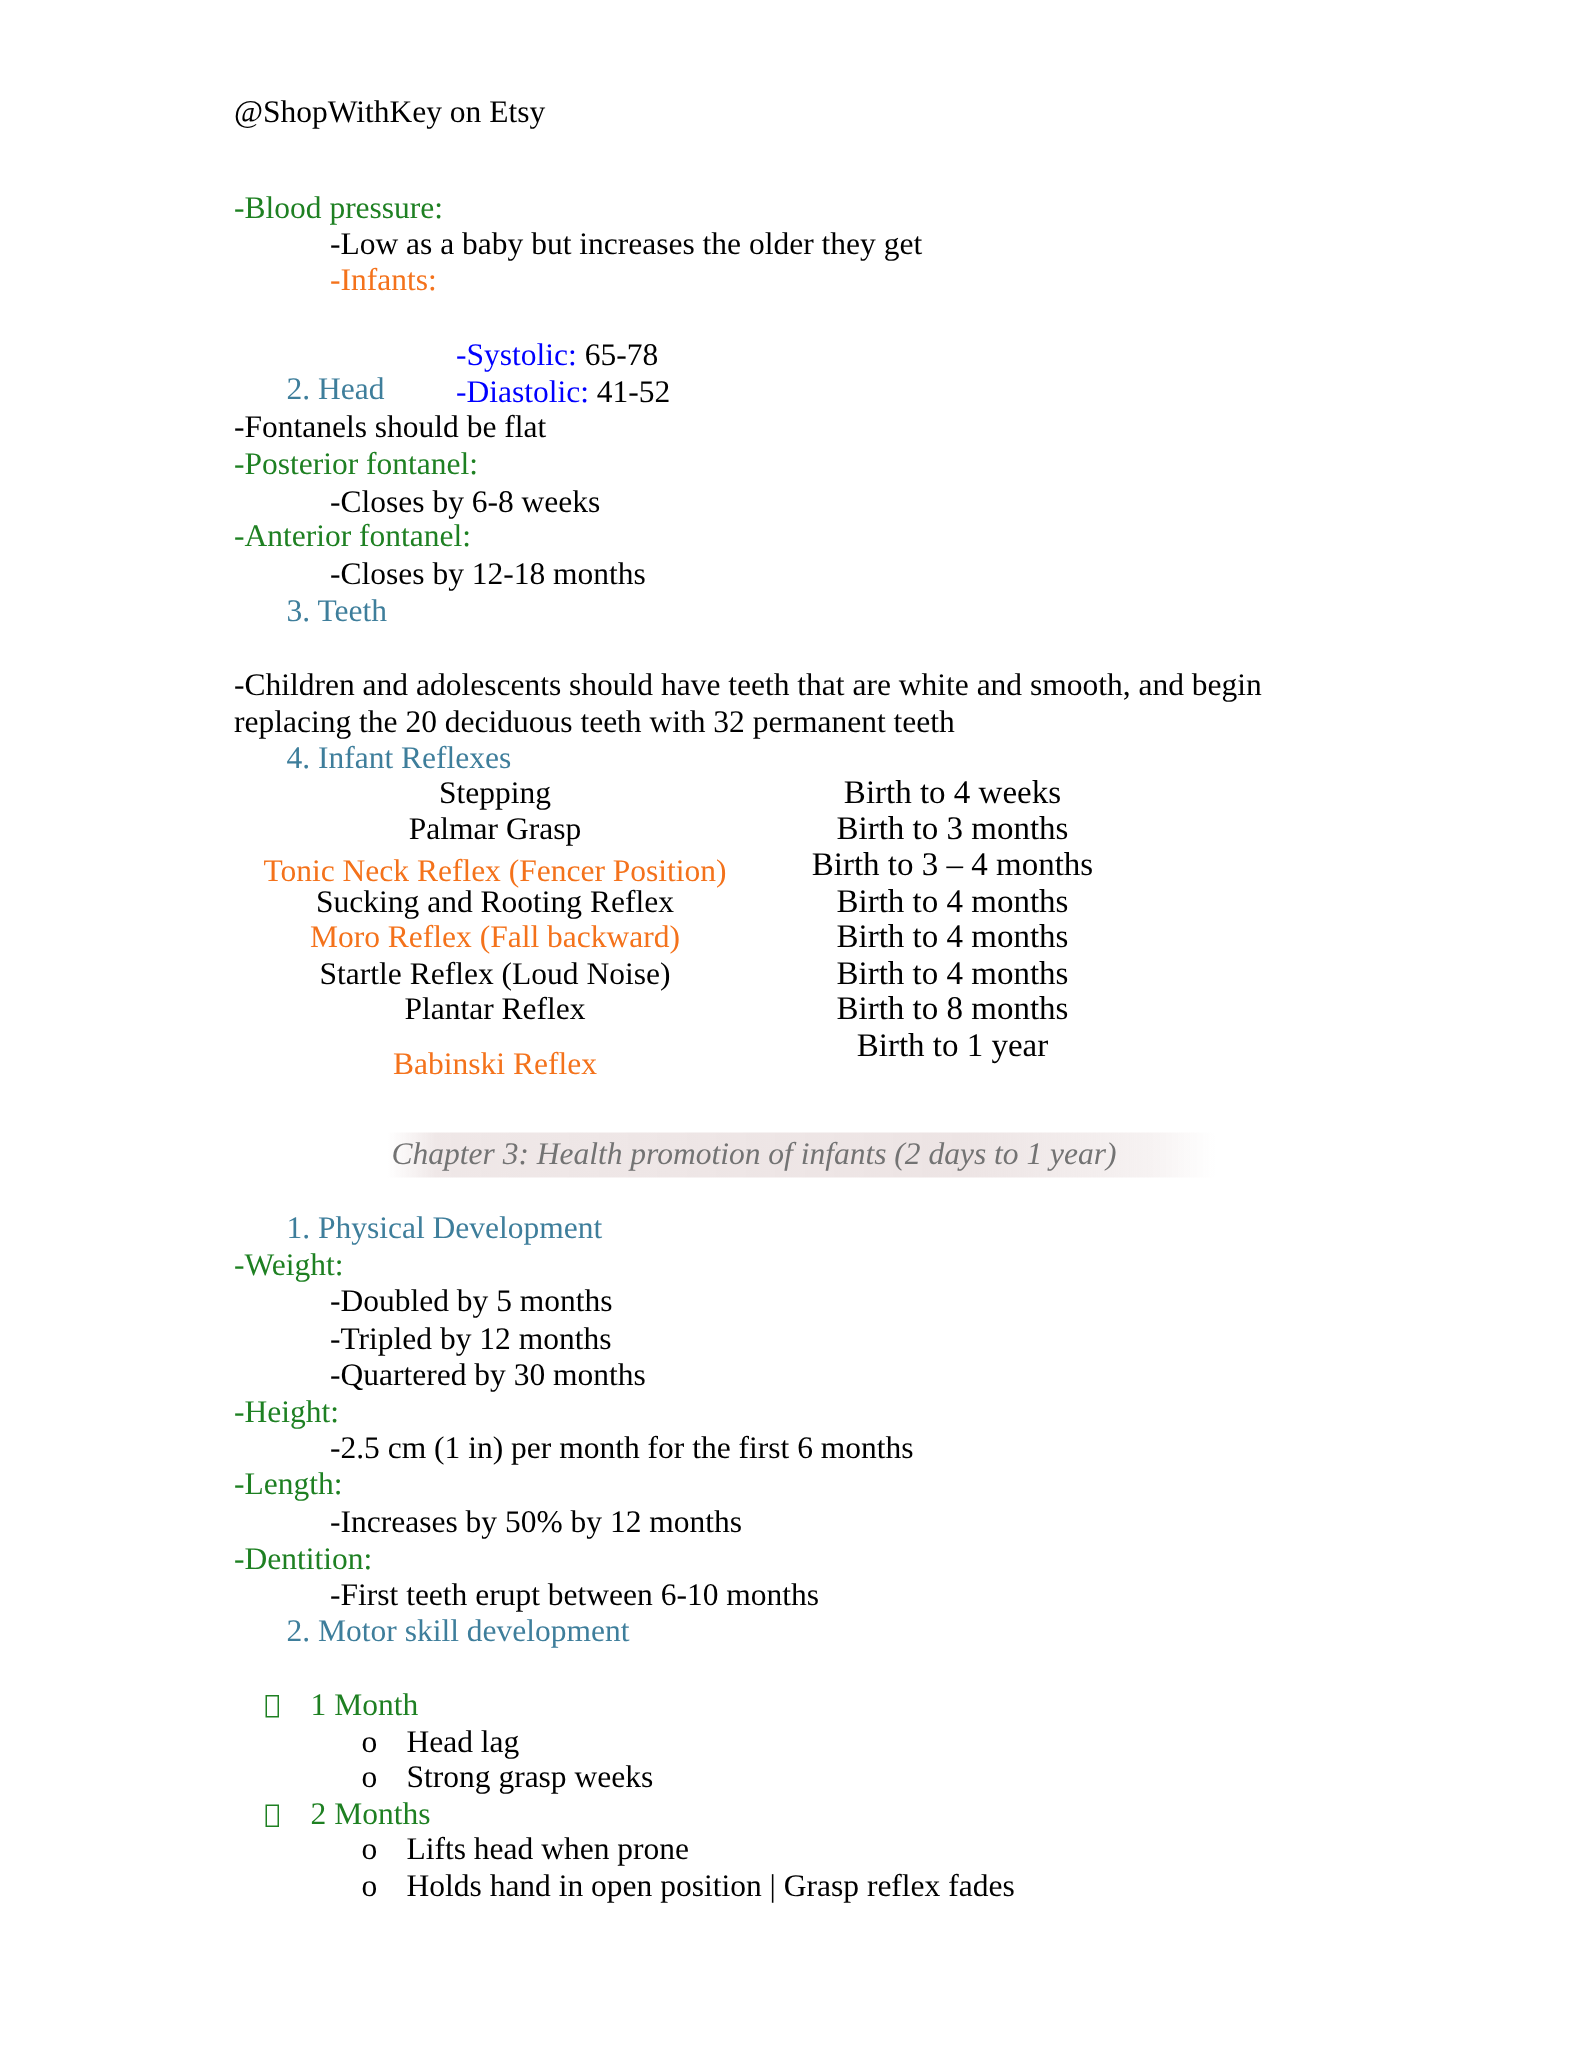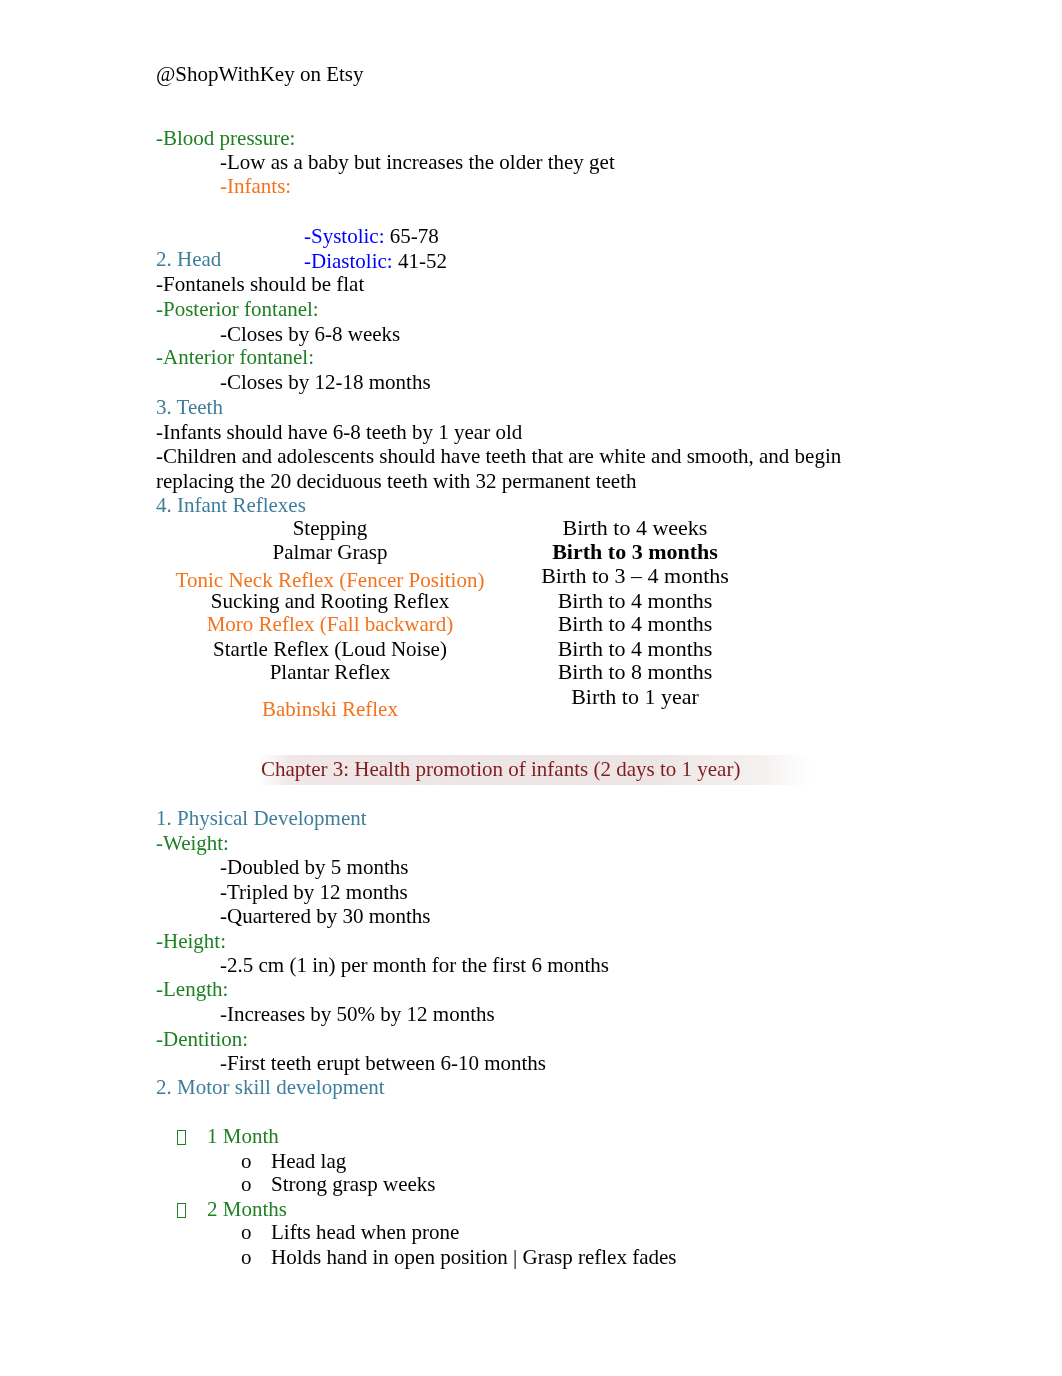--- a/index.html
+++ b/index.html
@@ -26,23 +26,23 @@
   
   .line {
     position: absolute;
     white-space: pre;
     font-size: 21px;
     line-height: 25px;
   }
   .c-black  { color: #000000; }
   .c-green  { color: #1e8022; }
   .c-blue   { color: #0000ff; }
-  .c-steel  { color: #3e7e9b; }
+  .c-steel  { color: #3e7e9b; margin-left: 35px; }
   .c-orange { color: #f4721b; }
-  .c-maroon { color: #7f1d1d; }
+  .c-maroon { color: #737373; font-style: italic; }
 
   
   .chapter-banner {
     position: absolute;
     left: 258px;
     top: 755px;
     width: 552px;
     height: 30px;
     background: linear-gradient(90deg,
         rgba(226,212,212,0.00) 0%,
@@ -128,39 +128,38 @@
   <div class="line c-green" style="left:156px; top:297px;">-Posterior fontanel:</div>
 
   <div class="line c-black" style="left:220px; top:322px;">-Closes by 6-8 weeks</div>
 
   <div class="line c-green" style="left:156px; top:345px;">-Anterior fontanel:</div>
 
   <div class="line c-black" style="left:220px; top:370px;">-Closes by 12-18 months</div>
 
   <div class="line c-steel" style="left:156px; top:395px;">3. Teeth</div>
 
-  <div class="line c-black" style="left:156px; top:420px;">-Infants should have 6-8 teeth by 1 year old</div>
 
   <div class="line c-black" style="left:156px; top:444px;">-Children and adolescents should have teeth that are white and smooth, and begin</div>
 
   <div class="line c-black" style="left:156px; top:469px;">replacing the 20 deciduous teeth with 32 permanent teeth</div>
 
   <div class="line c-steel" style="left:156px; top:493px;">4. Infant Reflexes</div>
 
   <div class="reflex-left c-black" style="top:516px;">Stepping</div>
   <div class="reflex-left c-black" style="top:540px;">Palmar Grasp</div>
   <div class="reflex-left c-orange" style="top:568px;">Tonic Neck Reflex (Fencer Position)</div>
   <div class="reflex-left c-black" style="top:589px;">Sucking and Rooting Reflex</div>
   <div class="reflex-left c-orange" style="top:612px;">Moro Reflex (Fall backward)</div>
   <div class="reflex-left c-black" style="top:637px;">Startle Reflex (Loud Noise)</div>
   <div class="reflex-left c-black" style="top:660px;">Plantar Reflex</div>
   <div class="reflex-left c-orange" style="top:697px;font-family:Liberation Serif, serif;">Babinski Reflex</div>
 
   <div class="reflex-right c-black" style="top:516px;">Birth to 4 weeks</div>
-  <div class="reflex-right c-black" style="top:540px;font-weight:bold;">Birth to 3 months</div>
+  <div class="reflex-right c-black" style="top:540px;">Birth to 3 months</div>
   <div class="reflex-right c-black" style="top:564px;">Birth to 3 – 4 months</div>
   <div class="reflex-right c-black" style="top:589px;">Birth to 4 months</div>
   <div class="reflex-right c-black" style="top:612px;">Birth to 4 months</div>
   <div class="reflex-right c-black" style="top:637px;">Birth to 4 months</div>
   <div class="reflex-right c-black" style="top:660px;">Birth to 8 months</div>
   <div class="reflex-right c-black" style="top:685px;">Birth to 1 year</div>
 
   <div class="chapter-banner"></div>
   <div class="chapter-text c-maroon">Chapter 3: Health promotion of infants (2 days to 1 year)</div>
 

